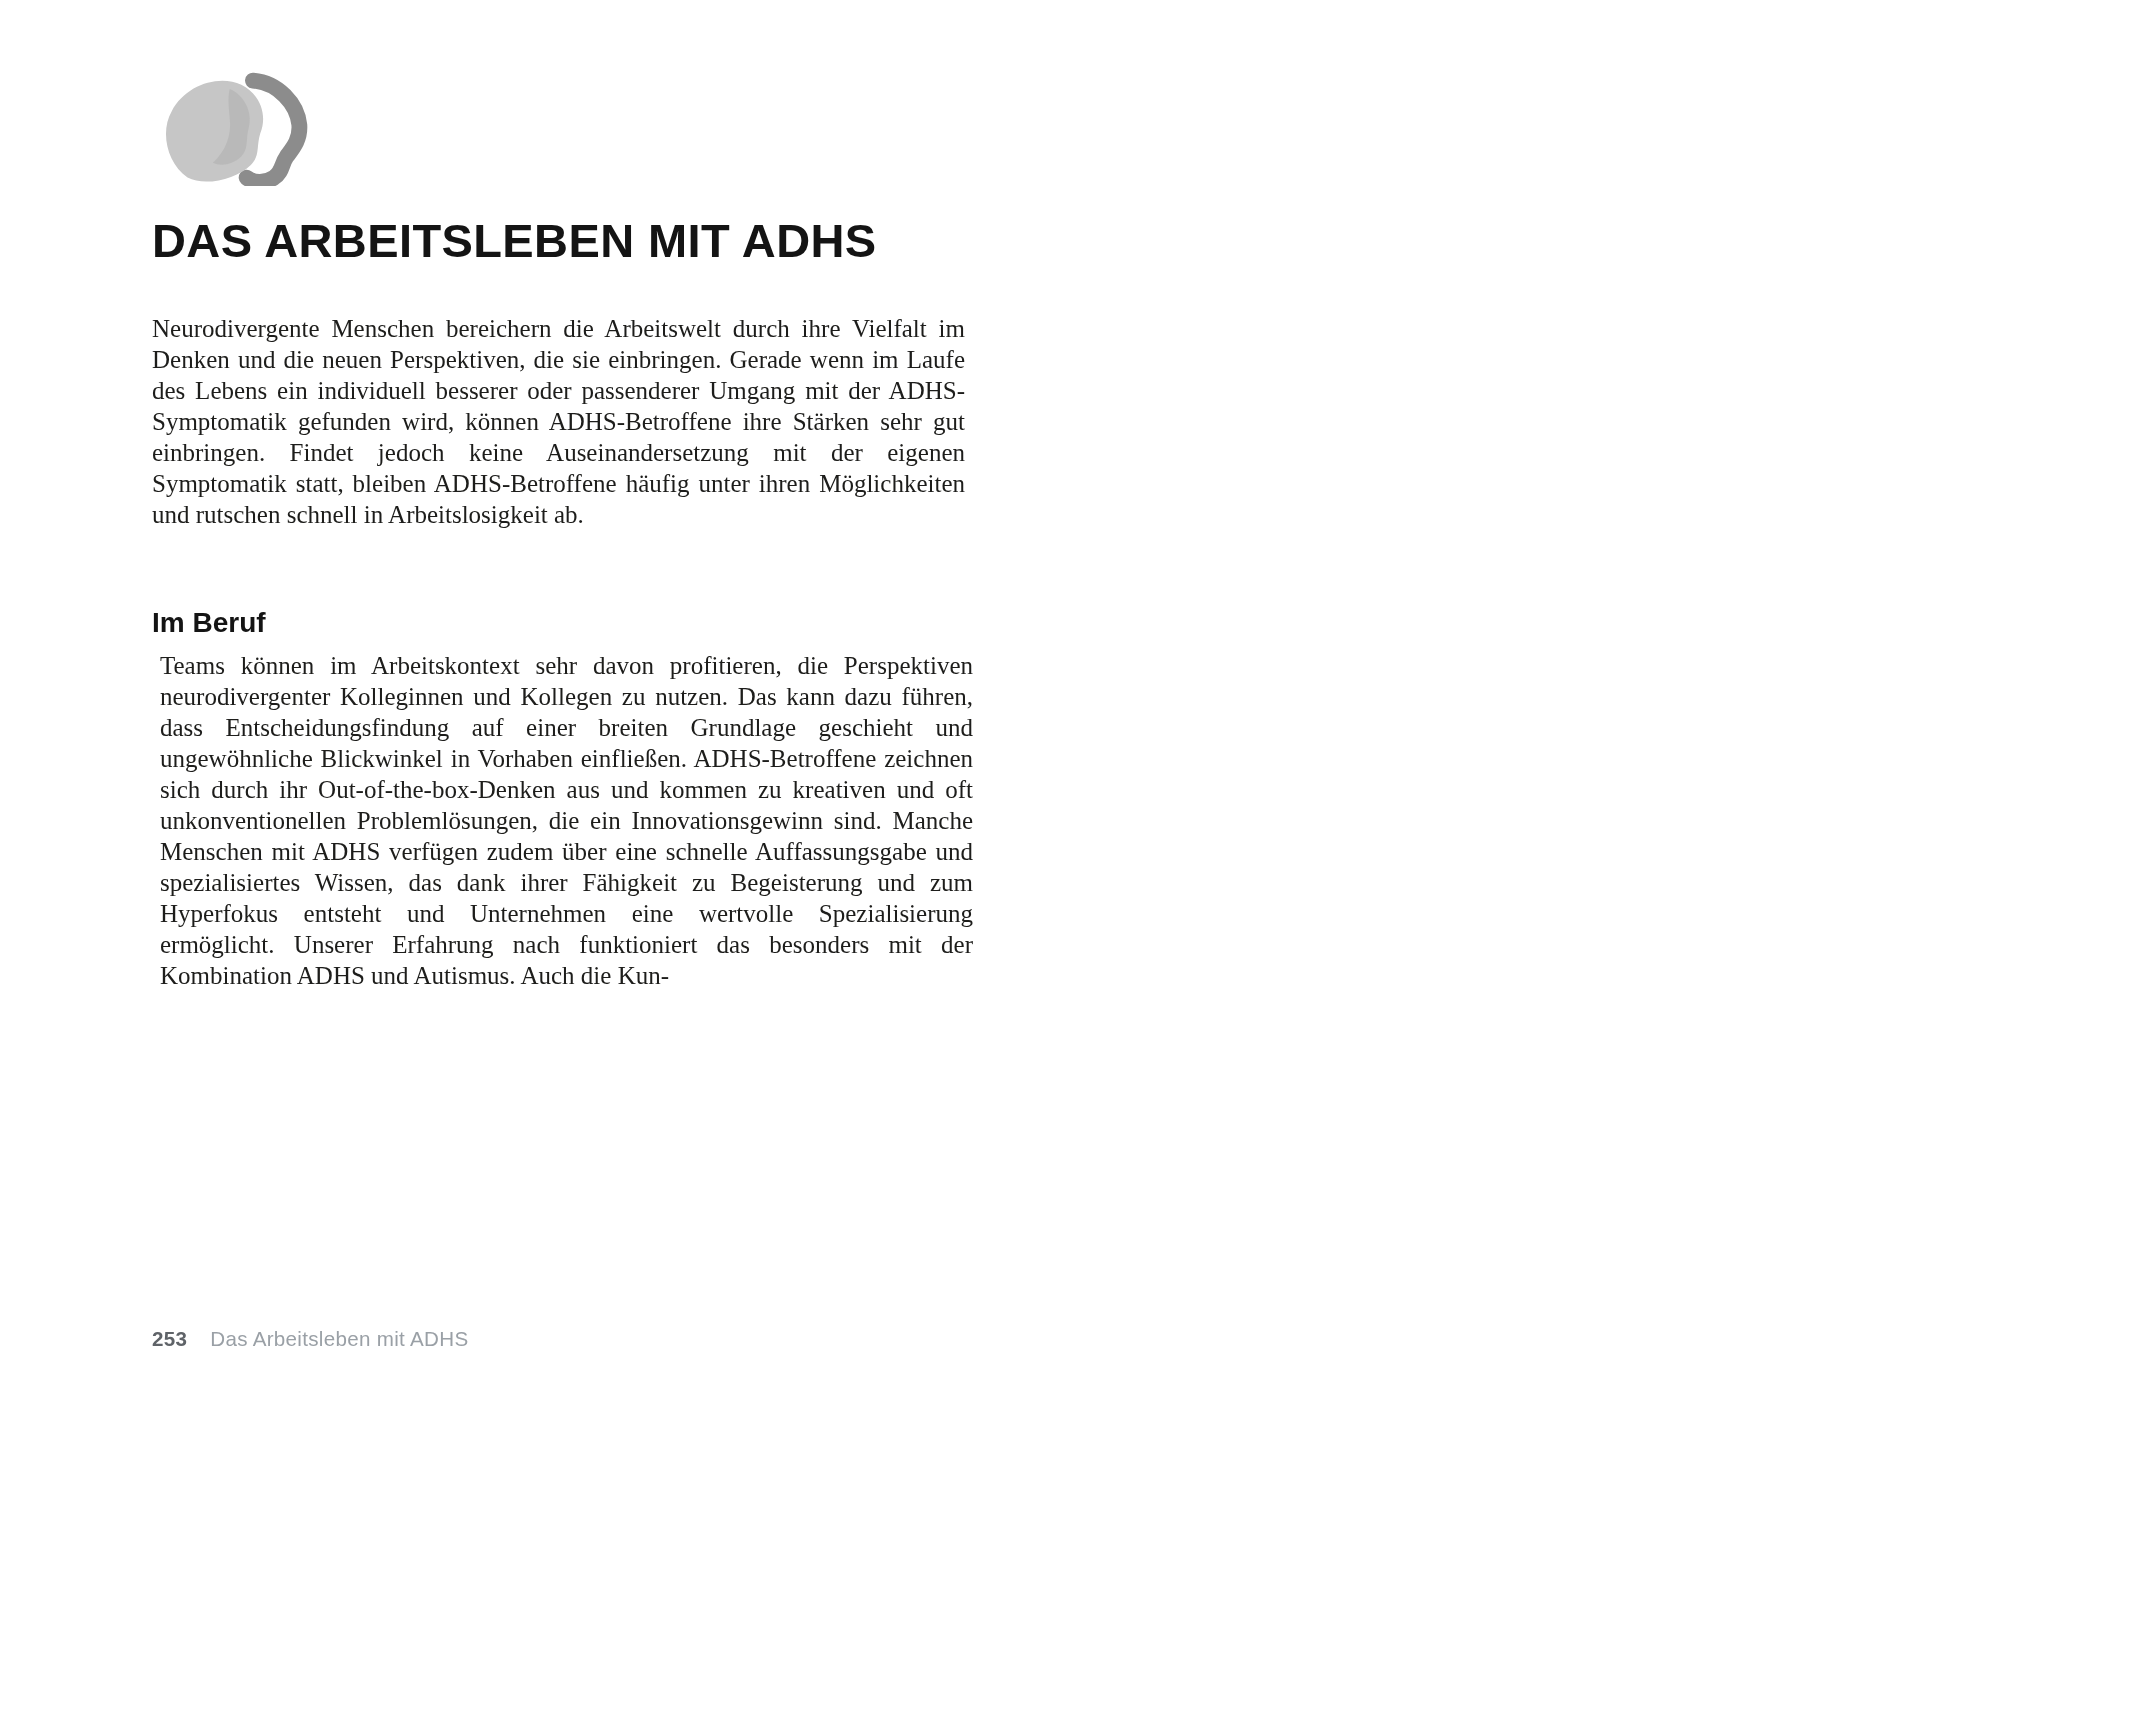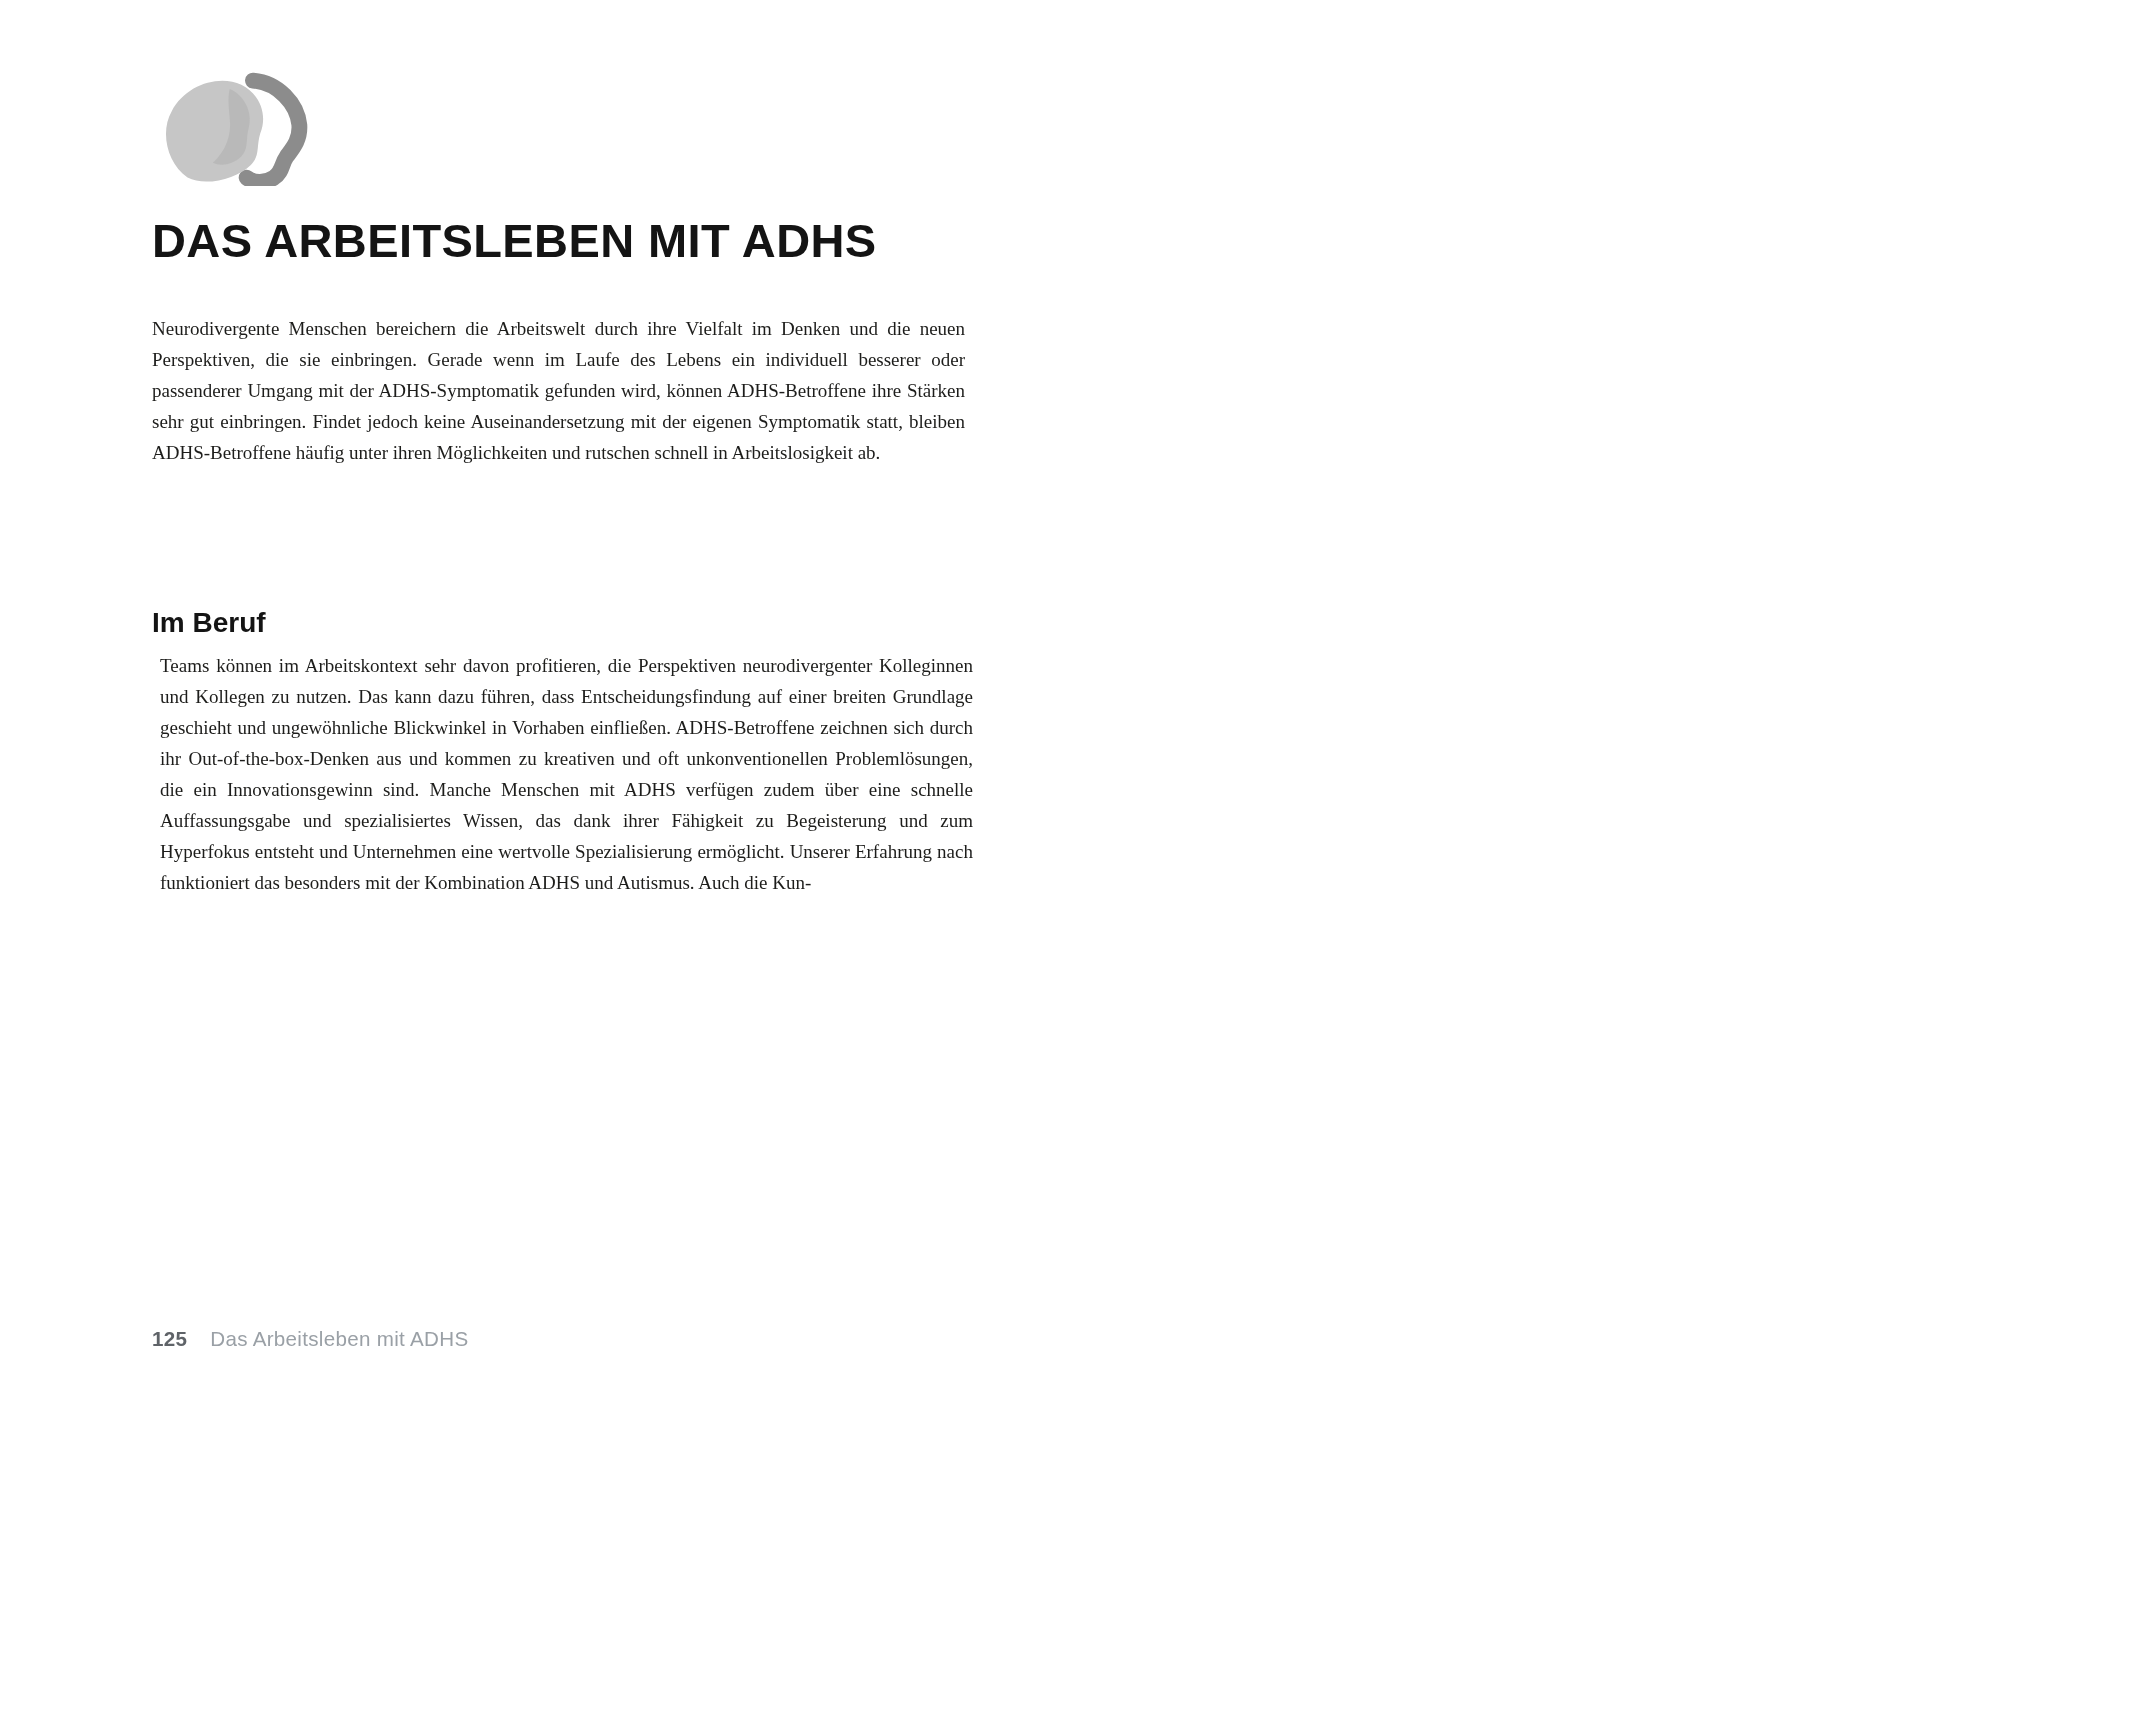--- a/index.html
+++ b/index.html
@@ -38,21 +38,21 @@
     top: 184px;
     width: 860px;
     font-family: "Liberation Sans", sans-serif;
     font-weight: 800;
     font-size: 47px;
     letter-spacing: 0.4px;
     color: #141414;
     line-height: 1.1;
   }
   .body-text {
-    font-size: 19px;
+    font-size: 25px;
     line-height: 31px;
     text-align: justify;
     color: #1d1d1b;
   }
   .intro-block {
     position: absolute;
     left: 152px;
     top: 313px;
     width: 813px;
   }
@@ -117,21 +117,21 @@
       <p>Neurodivergente Menschen bereichern die Arbeitswelt durch ihre Vielfalt im Denken und die neuen Perspektiven, die sie einbringen. Gerade wenn im Laufe des Lebens ein individuell besserer oder passenderer Umgang mit der ADHS-Symptomatik gefunden wird, können ADHS-Betroffene ihre Stärken sehr gut einbringen. Findet jedoch keine Auseinandersetzung mit der eigenen Symptomatik statt, bleiben ADHS-Betroffene häufig unter ihren Möglichkeiten und rutschen schnell in Arbeitslosigkeit ab.</p>
     </div>
 
     <h2 class="section-heading">Im Beruf</h2>
 
     <div class="left-body-block body-text">
       <p>Teams können im Arbeitskontext sehr davon profitieren, die Perspektiven neurodivergenter Kolleginnen und Kollegen zu nutzen. Das kann dazu führen, dass Entscheidungsfindung auf einer breiten Grundlage geschieht und ungewöhnliche Blickwinkel in Vorhaben einfließen. ADHS-Betroffene zeichnen sich durch ihr Out-of-the-box-Denken aus und kommen zu kreativen und oft unkonventionellen Problemlösungen, die ein Innovationsgewinn sind. Manche Menschen mit ADHS verfügen zudem über eine schnelle Auffassungsgabe und spezialisiertes Wissen, das dank ihrer Fähigkeit zu Begeisterung und zum Hyperfokus entsteht und Unternehmen eine wertvolle Spezialisierung ermöglicht. Unserer Erfahrung nach funktioniert das besonders mit der Kombination ADHS und Autismus. Auch die Kun-</p>
     </div>
 
     <div id="left-footer" class="page-footer">
-      <span class="footer-page-number">125</span><span class="footer-label">Das Arbeitsleben mit ADHS</span>
+      <span class="footer-page-number">253</span><span class="footer-label">Das Arbeitsleben mit ADHS</span>
     </div>
   </div>
 
   <div id="right-page" class="book-page">
 
     
 
     
   </div>
 

